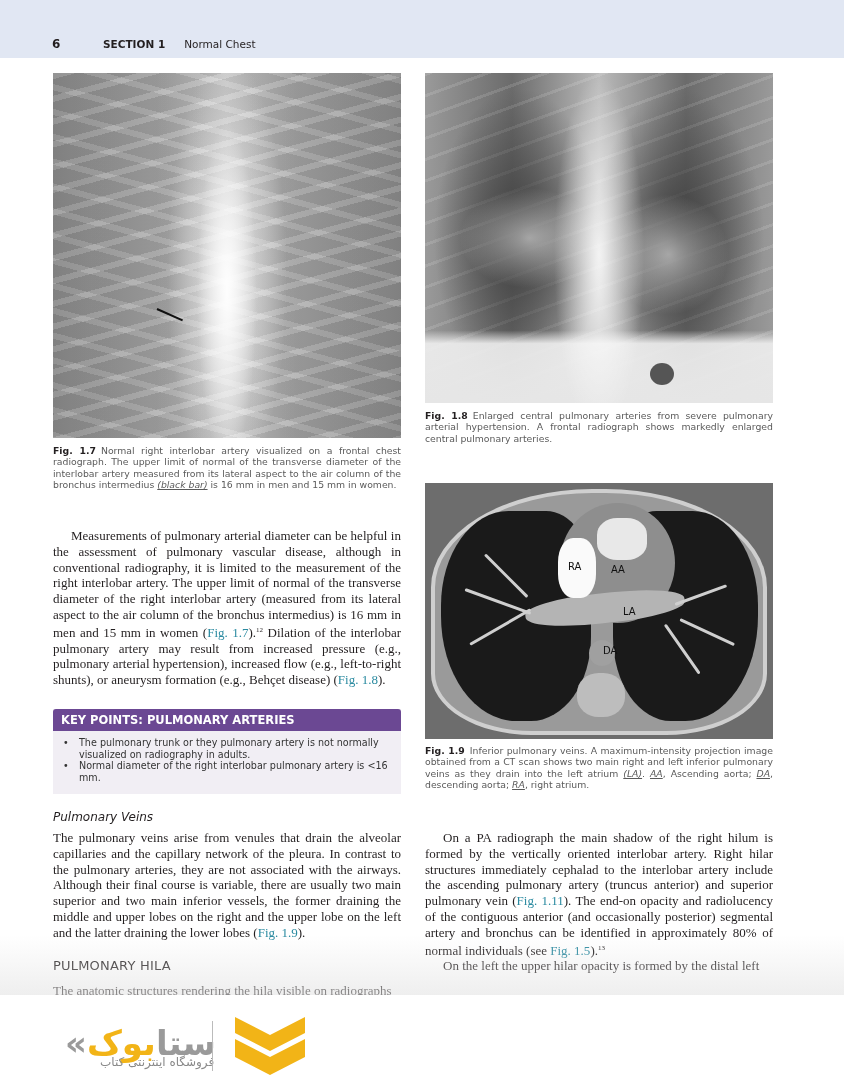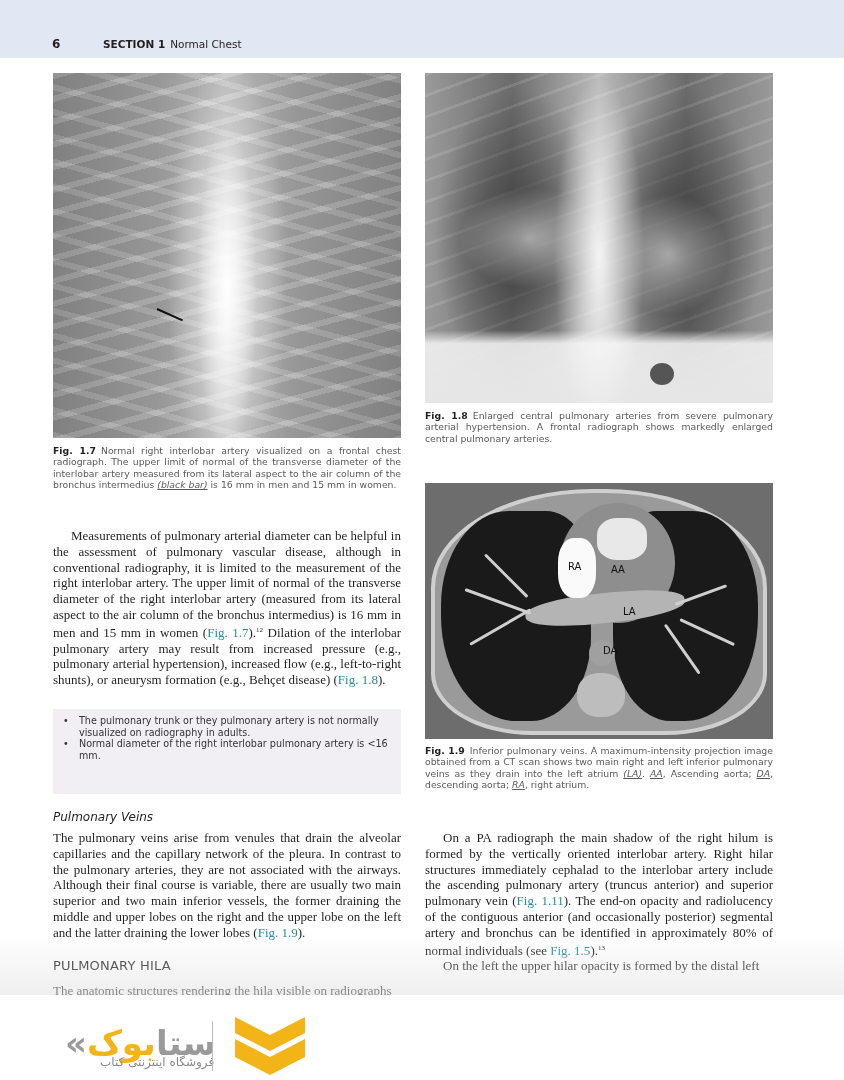--- a/index.html
+++ b/index.html
@@ -2,21 +2,21 @@
 <html><head>
   <meta charset="utf-8">
   <style>
     * { box-sizing: border-box; margin: 0; padding: 0; }
     html, body { width: 844px; height: 1080px; overflow: hidden; background: #ffffff; }
     body { position: relative; font-family: "Liberation Serif", serif; color: #231f20; }
 
     .header-band { position: absolute; left: 0; top: 0; width: 844px; height: 58px; background: #e1e7f3; }
     .page-num { position: absolute; left: 52px; top: 37px; font-family: "DejaVu Sans", sans-serif; font-weight: bold; font-size: 12px; color: #231f20; }
     .section-label { position: absolute; left: 103px; top: 38px; font-family: "DejaVu Sans", sans-serif; font-size: 10.5px; color: #231f20; }
-    .section-label b { font-weight: bold; margin-right: 5px; }
+    .section-label b { font-weight: bold; margin-right: 19px; }
 
     .figure { position: absolute; overflow: hidden; }
     .fig17 { left: 53px; top: 73px; width: 348px; height: 365px;
       background:
         radial-gradient(ellipse 30px 170px at 50% 60%, rgba(255,255,255,0.95), rgba(255,255,255,0) 100%),
         radial-gradient(ellipse 60px 220px at 50% 55%, rgba(245,245,245,0.8), rgba(245,245,245,0) 100%),
         repeating-linear-gradient(165deg, rgba(255,255,255,0.10) 0 6px, rgba(0,0,0,0.06) 6px 22px),
         repeating-linear-gradient(15deg, rgba(255,255,255,0.10) 0 6px, rgba(0,0,0,0.05) 6px 24px),
         linear-gradient(90deg, #8f8f8f 0%, #a8a8a8 30%, #cfcfcf 50%, #a8a8a8 70%, #8f8f8f 100%);
     }
@@ -98,20 +98,21 @@
 </div>
 <div class="caption" style="left:425px; top:410px; width:348px;">
   <span class="fignum">Fig. 1.8</span><span>Enlarged central pulmonary arteries from severe pulmonary arterial hypertension. A frontal radiograph shows markedly enlarged central pulmonary arteries.</span>
 </div>
 
 <div class="body-text" style="left:53px; top:528px; width:348px;">
   <p class="indent"><span>Measurements of pulmonary arterial diameter can be helpful in the assessment of pulmonary vascular disease, although in conventional radiography, it is limited to the measurement of the right interlobar artery. The upper limit of normal of the transverse diameter of the right interlobar artery (measured from its lateral aspect to the air column of the bronchus intermedius) is 16 mm in men and 15 mm in women (</span><a class="ref">Fig. 1.7</a><span>).</span><sup>12</sup><span> Dilation of the interlobar pulmonary artery may result from increased pressure (e.g., pulmonary arterial hypertension), increased flow (e.g., left-to-right shunts), or aneurysm formation (e.g., Behçet disease) (</span><a class="ref">Fig. 1.8</a><span>).</span></p>
 </div>
 
 <div class="keypoints">
+  <div class="kp-head">KEY POINTS: PULMONARY ARTERIES</div>
   <ul>
     <li>The pulmonary trunk or they pulmonary artery is not normally visualized on radiography in adults.</li>
     <li>Normal diameter of the right interlobar pulmonary artery is &lt;16 mm.</li>
   </ul>
 </div>
 
 <div class="subhead" style="left:53px; top:810px;">Pulmonary Veins</div>
 
 <div class="body-text" style="left:53px; top:830px; width:348px;">
   <p><span>The pulmonary veins arise from venules that drain the alveolar capillaries and the capillary network of the pleura. In contrast to the pulmonary arteries, they are not associated with the airways. Although their final course is variable, there are usually two main superior and two main inferior vessels, the former draining the middle and upper lobes on the right and the upper lobe on the left and the latter draining the lower lobes (</span><a class="ref">Fig. 1.9</a><span>).</span></p>

